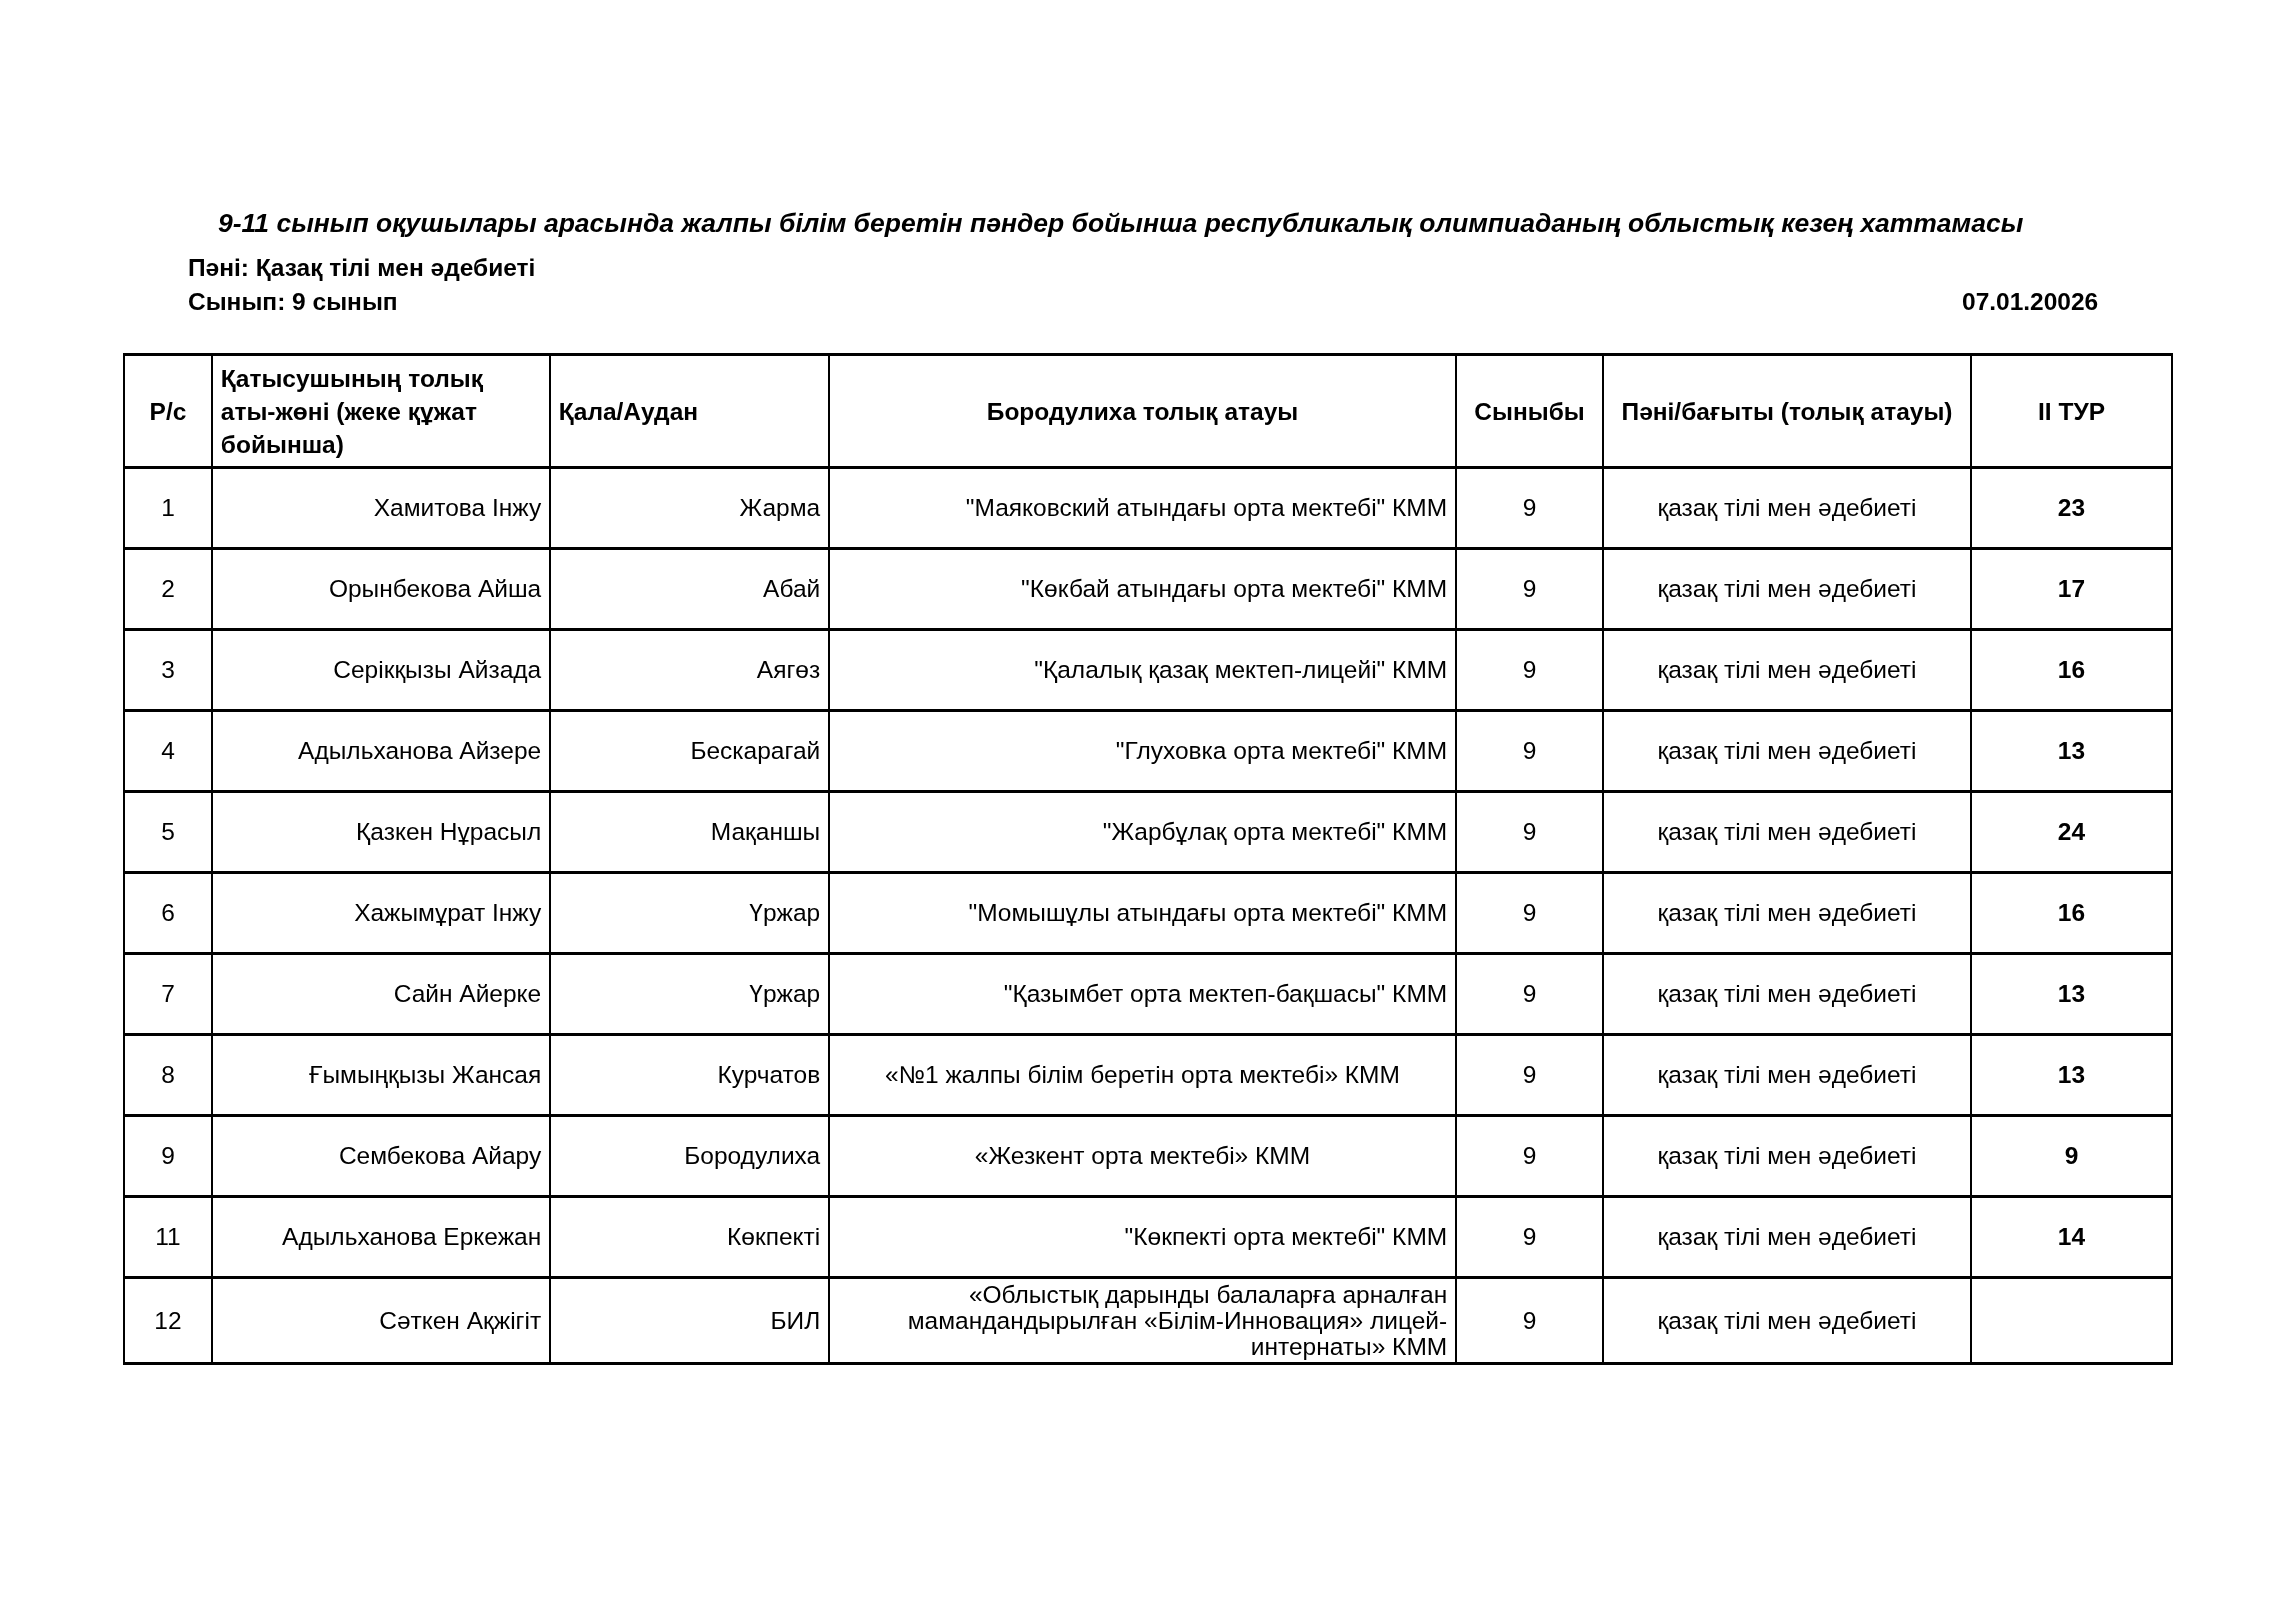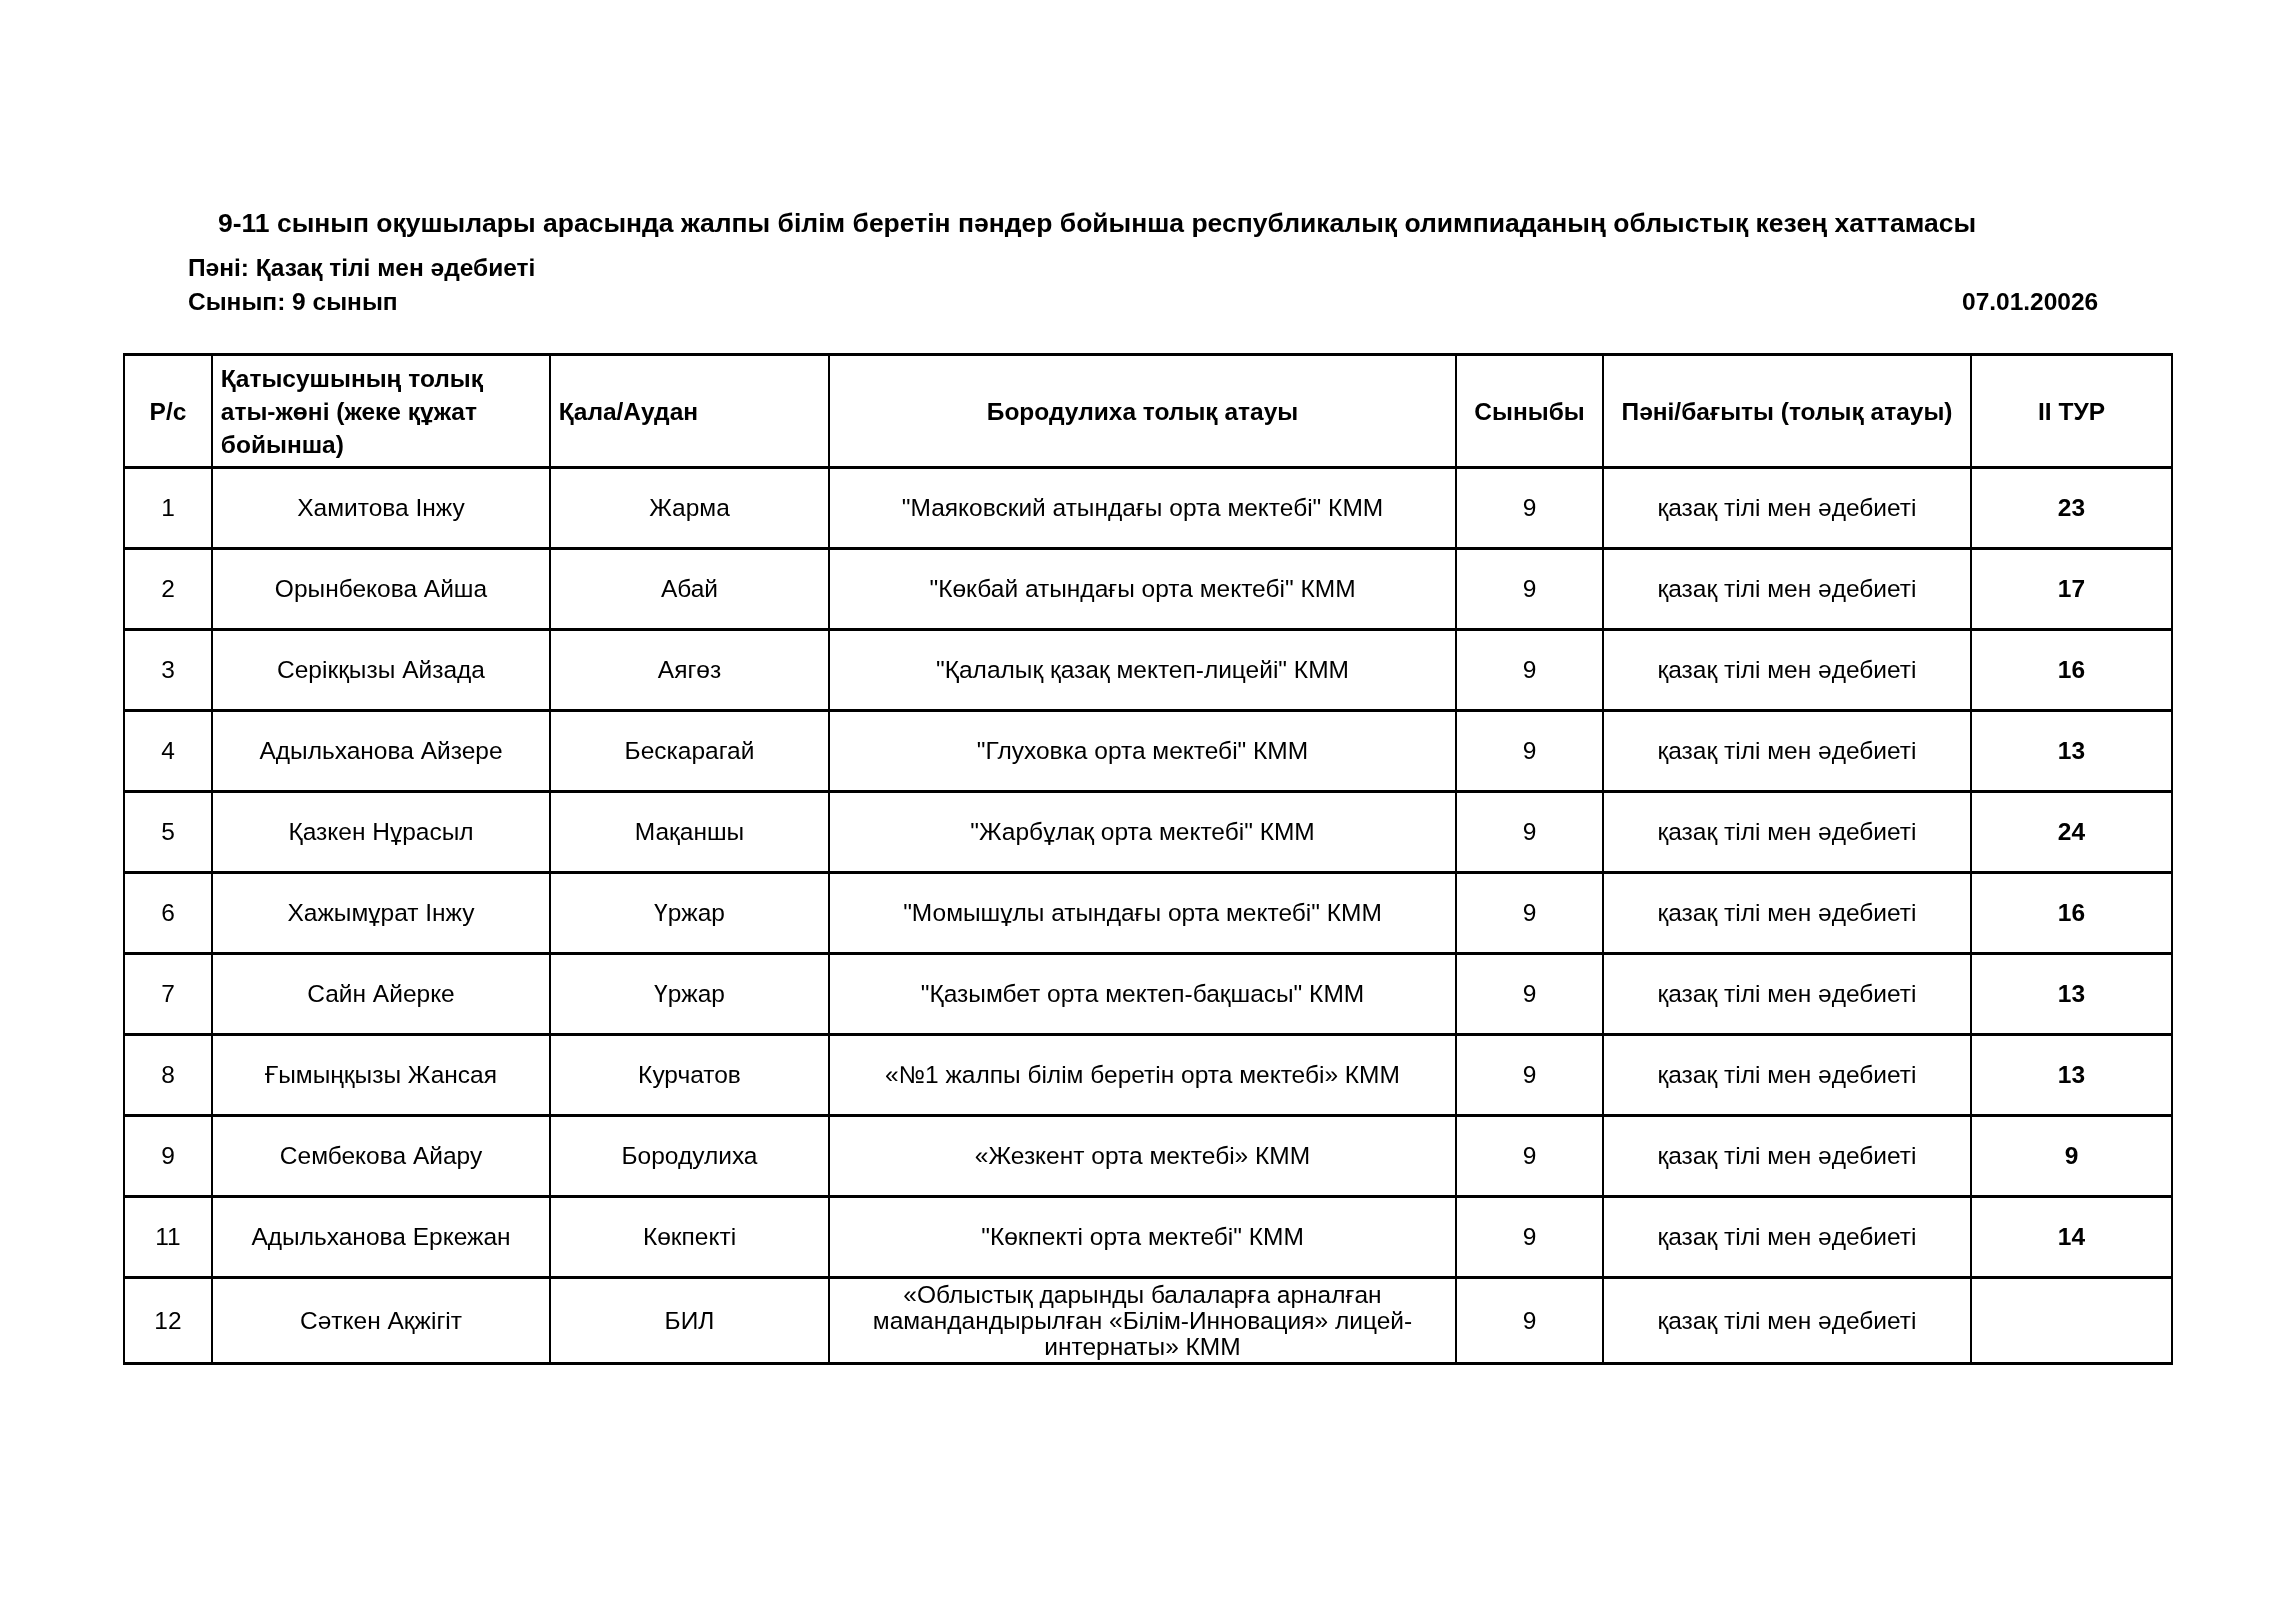--- a/index.html
+++ b/index.html
@@ -5,21 +5,21 @@
   html,body { margin:0; padding:0; }
   body {
     width:2293px; height:1621px;
     background:#ffffff;
     font-family:"Liberation Sans", sans-serif;
     color:#000;
     position:relative;
   }
   .doc-title {
     position:absolute; left:218px; top:208px;
-    font-size:26.5px; font-weight:bold; white-space:nowrap;
+    font-size:26.5px; font-weight:bold; white-space:nowrap;font-style:italic;
   }
   .subject-line {
     position:absolute; left:188px; top:254px;
     font-size:24.5px; font-weight:bold; white-space:nowrap;
   }
   .class-line {
     position:absolute; left:188px; top:288px;
     font-size:24.5px; font-weight:bold; white-space:nowrap;
   }
   .doc-date {
@@ -38,21 +38,21 @@
     padding:0 7.8px;
     overflow:hidden;
     vertical-align:middle;
   }
   thead tr { height:113px; }
   tbody tr { height:81px; }
   tbody tr:last-child { height:86px; }
   th { font-weight:bold; text-align:center; line-height:33px; }
   th.left { text-align:left; }
   td.c { text-align:center; }
-  td.l { text-align:center; }
+  td.l { text-align:right; }
   td.tour { font-weight:bold; }
   td.vtop { vertical-align:top; padding-top:3.9px; }
   td.selected { box-shadow: inset 0 0 0 3.9px #000; }
   td.clip { line-height:26px; padding-top:2px;margin-left:40px; }
 </style>
 </head>
 <body>
 
 <div class="doc-title">9-11 сынып оқушылары арасында жалпы білім беретін пәндер бойынша республикалық олимпиаданың облыстық кезең хаттамасы</div>
 <div class="subject-line">Пәні: Қазақ  тілі мен әдебиеті</div>

